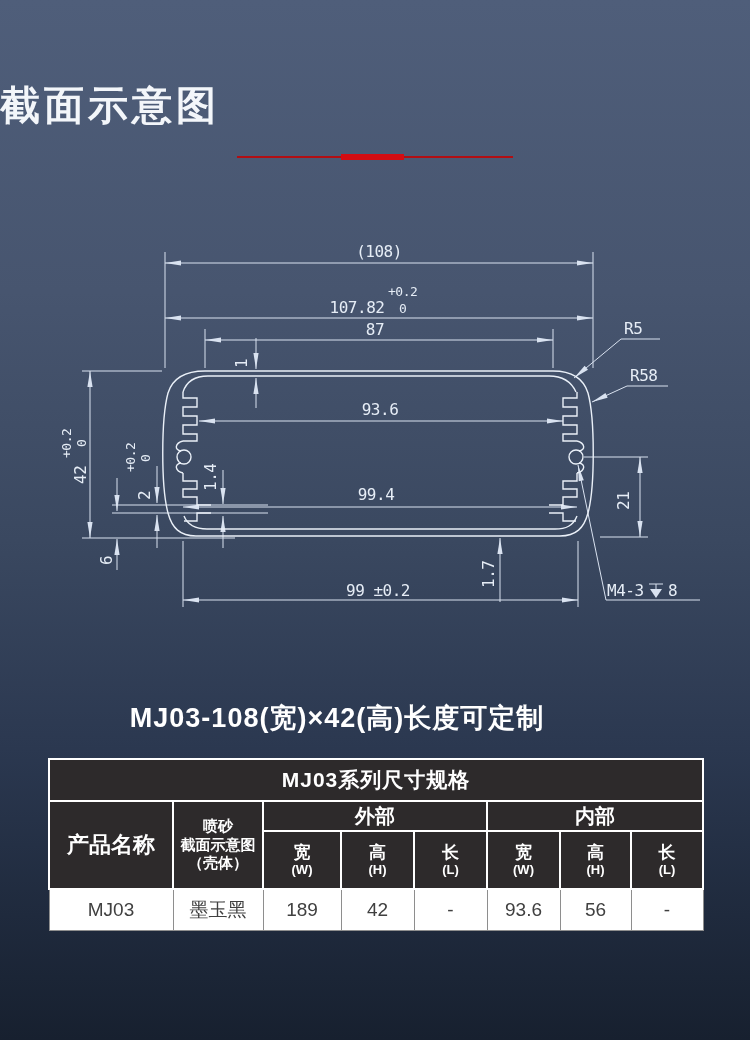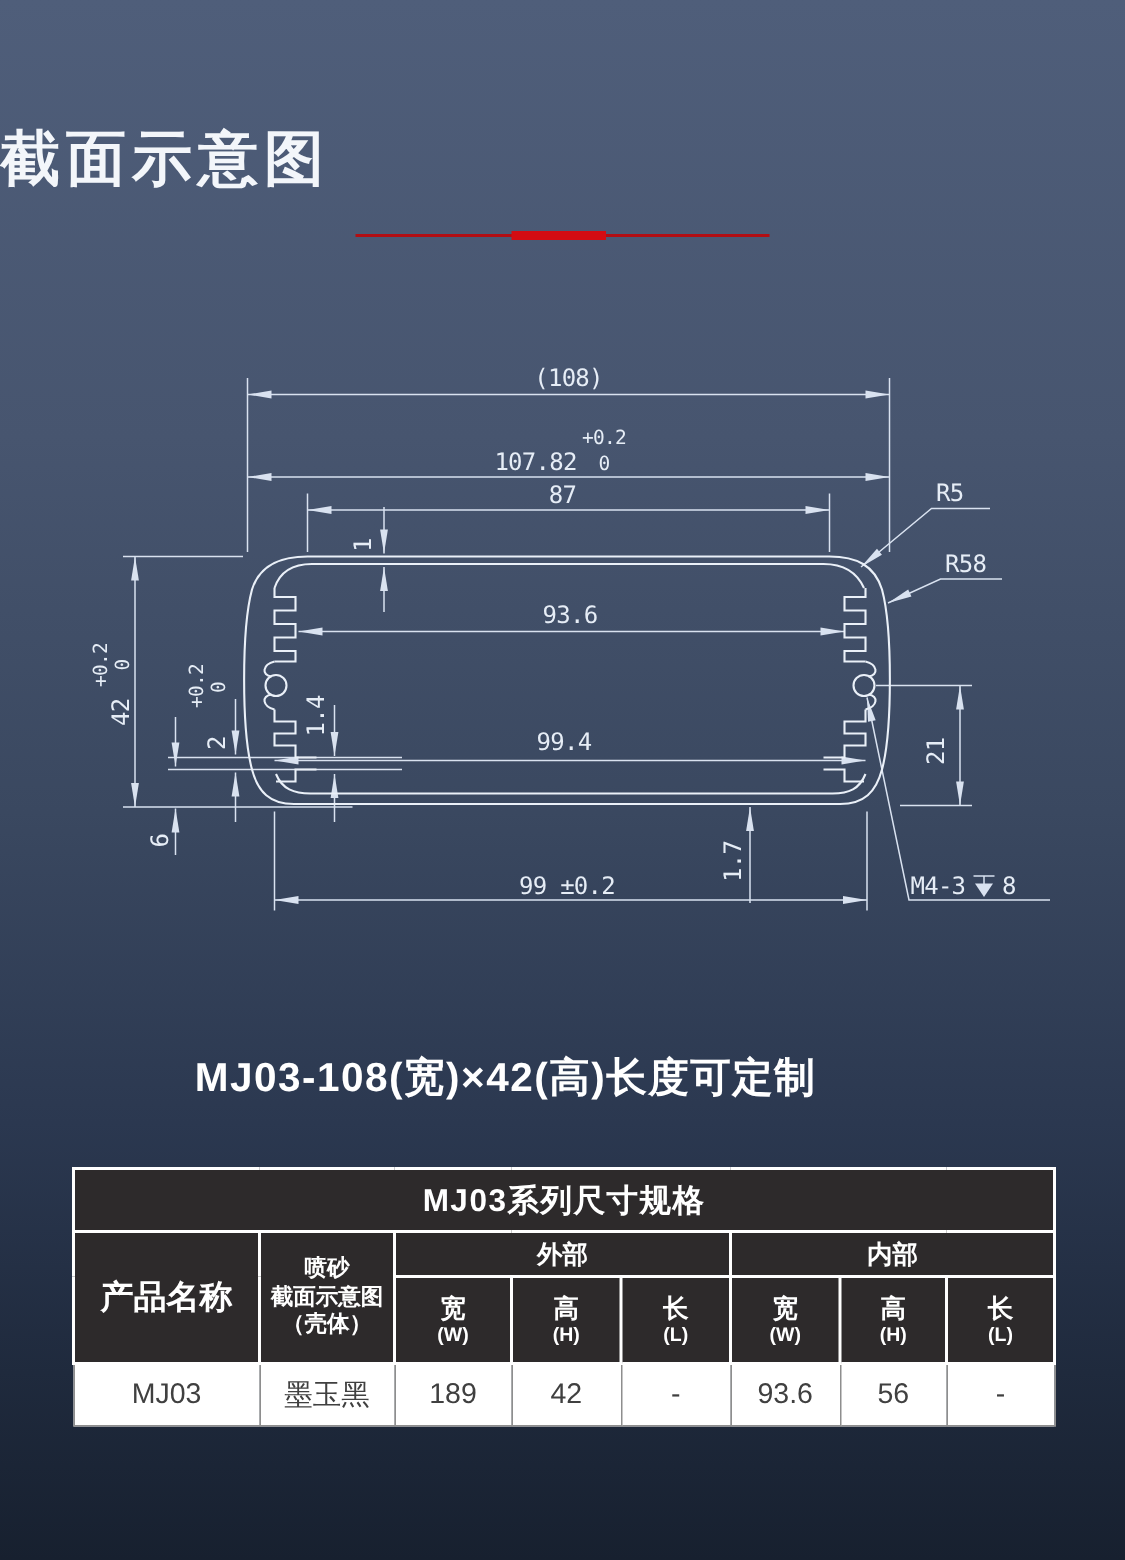--- a/index.html
+++ b/index.html
@@ -31,29 +31,29 @@
     font-family:"DejaVu Sans Mono",monospace;
     font-size:16px; fill:#e6edf6; letter-spacing:-0.5px;
   }
   .tol { font-size:13px; }
   .subtitle {
     position:absolute; top:700px; left:0; width:674px;
     text-align:center; font-size:27px; font-weight:bold;
     color:#ffffff; letter-spacing:1px;
   }
   table.spec {
-    position:absolute; left:48px; top:778px; width:654px;
+    position:absolute; left:48px; top:758px; width:654px;
     border-collapse:collapse; table-layout:fixed;
   }
   table.spec td {
     border:2px solid #ffffff; background:#2d2a2b; color:#ffffff;
     text-align:center; vertical-align:middle; padding:0;
   }
   td.t-title  { height:40px; font-size:21px; font-weight:bold; letter-spacing:1px; }
-  td.t-group  { height:28px; font-size:17px; font-weight:bold; }
+  td.t-group  { height:28px; font-size:20px; font-weight:bold; }
   td.t-prod   { font-size:22px; font-weight:bold; }
   td.t-finish { font-size:15px; font-weight:bold; line-height:1.25; }
   td.t-sub    { height:56px; }
   .sub-main   { display:block; font-size:17px; font-weight:bold; line-height:19px; }
   .sub-en     { display:block; font-size:13px; font-weight:bold; line-height:15px; }
   tr.row-data td {
     background:#ffffff; color:#404040; font-size:19px;
     height:40px; border:1px solid #8e8e8e; border-top:2px solid #ffffff;
   }
 </style>

